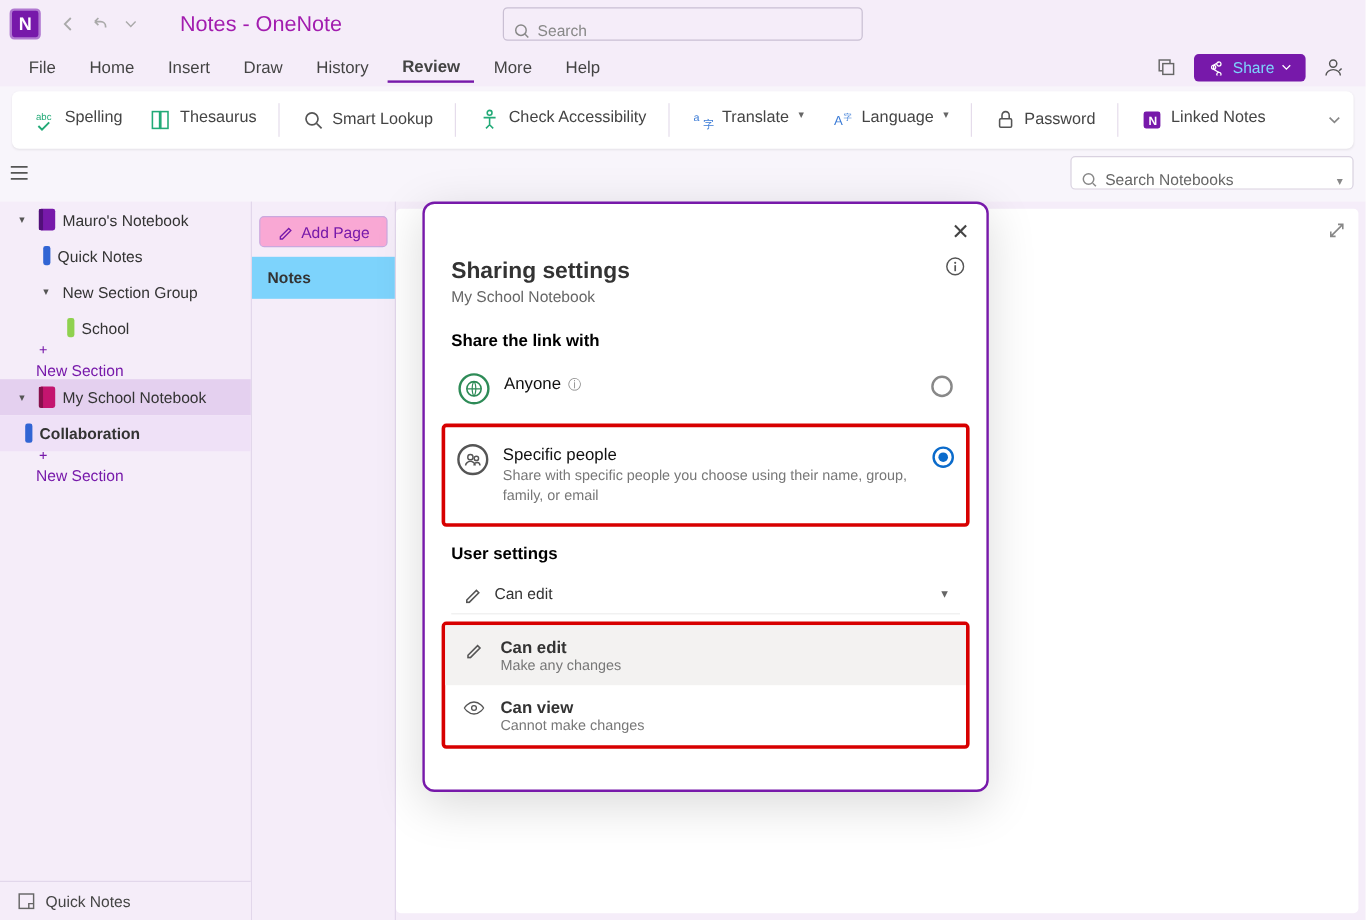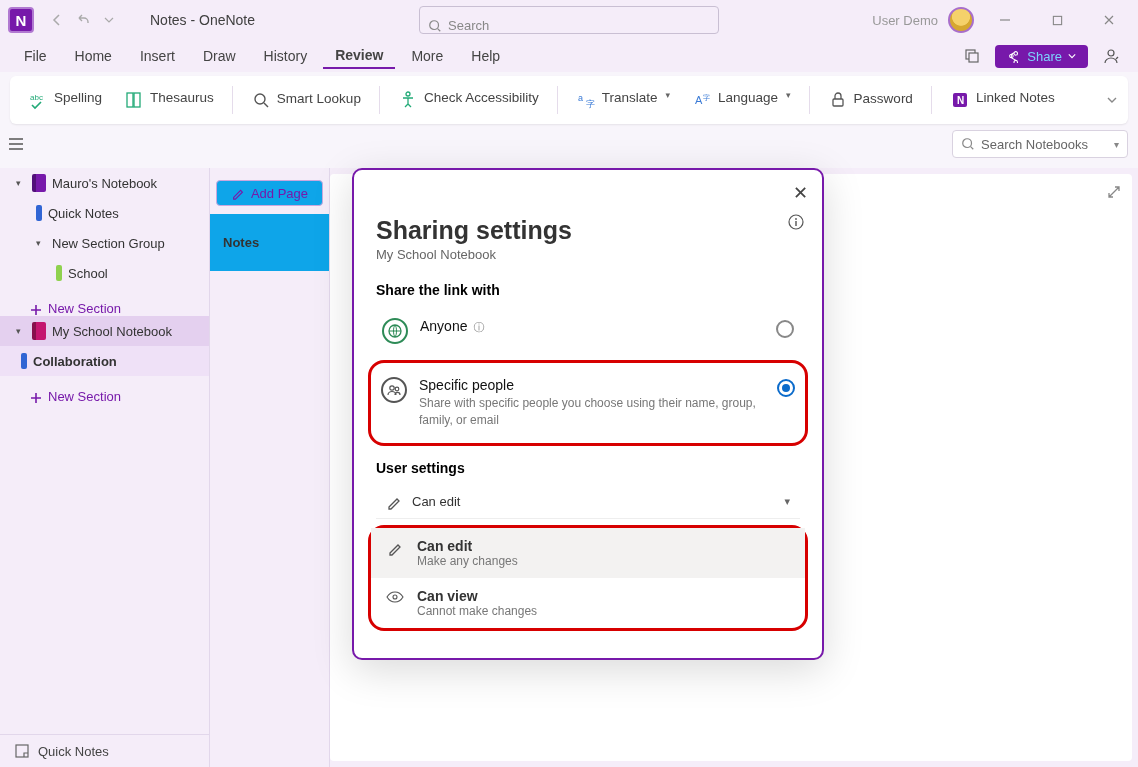--- a/index.html
+++ b/index.html
@@ -34,21 +34,21 @@
     font-size: 15px;
     margin-right: 10px;
     border: 2px solid #b179d1;
   }
   .titlebar .qat-btn {
     width: 26px; height: 26px;
     display: flex; align-items: center; justify-content: center;
     color: #888;
     cursor: pointer;
   }
-  .titlebar .title-text { color: #404040; margin-left: 28px; font-size: 14px; }
+  .titlebar .title-text { color: #a21caf; margin-left: 28px; font-size: 18px; }
   .searchbox {
     position: absolute;
     left: 50%; transform: translateX(-50%);
     width: 300px; height: 28px;
     border: 1px solid #c9bfd3;
     border-radius: 4px;
     display: flex; align-items: flex-end;
     padding: 0 8px;
     color: #888;
     background: #f5edf9;
@@ -143,25 +143,25 @@
     display: flex; align-items: center;
     padding: 2px 10px 6px 6px;
     gap: 8px;
   }
   .secondary-bar .left-h {
     width: 20px; height: 20px; display:flex;align-items:center;justify-content:center;color:#555;
   }
   .search-notebooks {
     margin-left: auto;
     height: 28px;
-    width: 176px;
+    width: 236px;
     background: #fff;
     border: 1px solid #d9d2e0;
     border-radius: 4px;
-    display: flex; align-items: center;
+    display: flex; align-items: flex-end;
     padding: 0 8px;
     color: #666;
     font-size: 13px;
   }
   .search-notebooks svg { margin-right: 6px; }
   .search-notebooks .chev { margin-left: auto; font-size: 10px; color: #888; }
 
   
   .workspace {
     position: absolute;
@@ -191,23 +191,24 @@
     border-radius: 2px;
     display: inline-block;
   }
   .tree-item.indent1 { padding-left: 36px; }
   .tree-item.indent2 { padding-left: 56px; }
   .tree-item.active { background: #e4d0ef; }
   .tree-item.section-active { background: #efe1f7; font-weight: 600; padding-left: 21px; }
   .new-section {
     color: #7719aa;
     padding-left: 30px;
-    display: flex; align-items: flex-end; gap: 6px;
+    display: flex; align-items: flex-start; gap: 6px;
     height: 28px;
     cursor: pointer;
+    flex-direction: column;
   }
   .sidebar-footer {
     margin-top: auto;
     border-top: 1px solid #e2d7eb;
     padding: 8px 14px;
     display: flex; align-items: center; gap: 8px;
     color: #444;
     background: #f5edf9;
   }
 
@@ -219,25 +220,25 @@
   .add-page-btn {
     margin: 4px 6px 8px 6px;
     border: 1px solid #caa8de;
     border-radius: 4px;
     color: #7719aa;
     display: flex; align-items: center; justify-content: center;
     gap: 6px;
     height: 26px;
     font-size: 13px;
     cursor: pointer;
-    background: #0ea5e9;
+    background: #f9a8d4;
   }
   .page-item {
-    padding: 21px 10px;
-    background: #0ea5e9;
+    padding: 10px 10px;
+    background: #7dd3fc;
     border-left: 3px solid transparent;
     font-size: 13px;
     color: #333;
     cursor: pointer;
     font-weight: 600;
   }
 
   .canvas {
     flex: 1;
     background: #fff;
@@ -265,21 +266,21 @@
   .modal .close-x {
     position: absolute; top: 12px; right: 14px;
     font-size: 18px; color: #444; cursor: pointer;
   }
   .modal .info-i {
     position: absolute; top: 44px; right: 18px;
     color: #555;
   }
   .modal h2 {
     margin: 28px 0 2px 0;
-    font-size: 25px;
+    font-size: 19px;
     font-weight: 600;
   }
   .modal .subtitle {
     color: #666; font-size: 13px; margin-bottom: 20px;
   }
   .modal .section-label {
     font-weight: 600; font-size: 14px; color: #000; margin-bottom: 10px;
   }
 
   .share-option {
@@ -314,21 +315,21 @@
   .share-option .radio.selected::after {
     content: "";
     position: absolute;
     top: 3px; left: 3px; right: 3px; bottom: 3px;
     background: #0b6bcb;
     border-radius: 50%;
   }
 
   .red-highlight {
     border: 3px solid #d70000;
-    border-radius: 16px;
+    border-radius: 4px;
     padding: 4px;
     margin: 6px -8px;
   }
 
   .more-select {
     display: flex; align-items: center; gap: 10px;
     padding: 8px 10px;
     border-bottom: 1px solid #eee;
     cursor: pointer;
   }
@@ -370,39 +371,20 @@
   <div class="title-text">Notes  -  OneNote</div>
 
   <div class="searchbox">
     <svg width="14" height="14" viewBox="0 0 16 16">
         <circle cx="7" cy="7" r="5" fill="none" stroke="#888" stroke-width="1.4"></circle>
         <path d="M11 11l3 3" stroke="#888" stroke-width="1.4"></path>
       </svg>
     <span>Search</span>
   </div>
 
-  <div class="user-area">
-    <span>User Demo</span>
-    <div class="avatar"></div>
-    <div class="caption-btn">
-      <svg width="12" height="12" viewBox="0 0 12 12">
-          <path d="M1 6h10" stroke="#888" stroke-width="1.2"></path>
-        </svg>
-    </div>
-    <div class="caption-btn">
-      <svg width="11" height="11" viewBox="0 0 12 12">
-          <rect x="1.5" y="1.5" width="9" height="9" fill="none" stroke="#888" stroke-width="1.2"></rect>
-        </svg>
-    </div>
-    <div class="caption-btn">
-      <svg width="12" height="12" viewBox="0 0 12 12">
-          <path d="M2 2l8 8M10 2l-8 8" stroke="#888" stroke-width="1.2"></path>
-        </svg>
-    </div>
-  </div>
 </div>
 
 <div class="menutabs">
   <div class="tab">File</div>
   <div class="tab">Home</div>
   <div class="tab">Insert</div>
   <div class="tab">Draw</div>
   <div class="tab">History</div>
   <div class="tab active">Review</div>
   <div class="tab">More</div>

